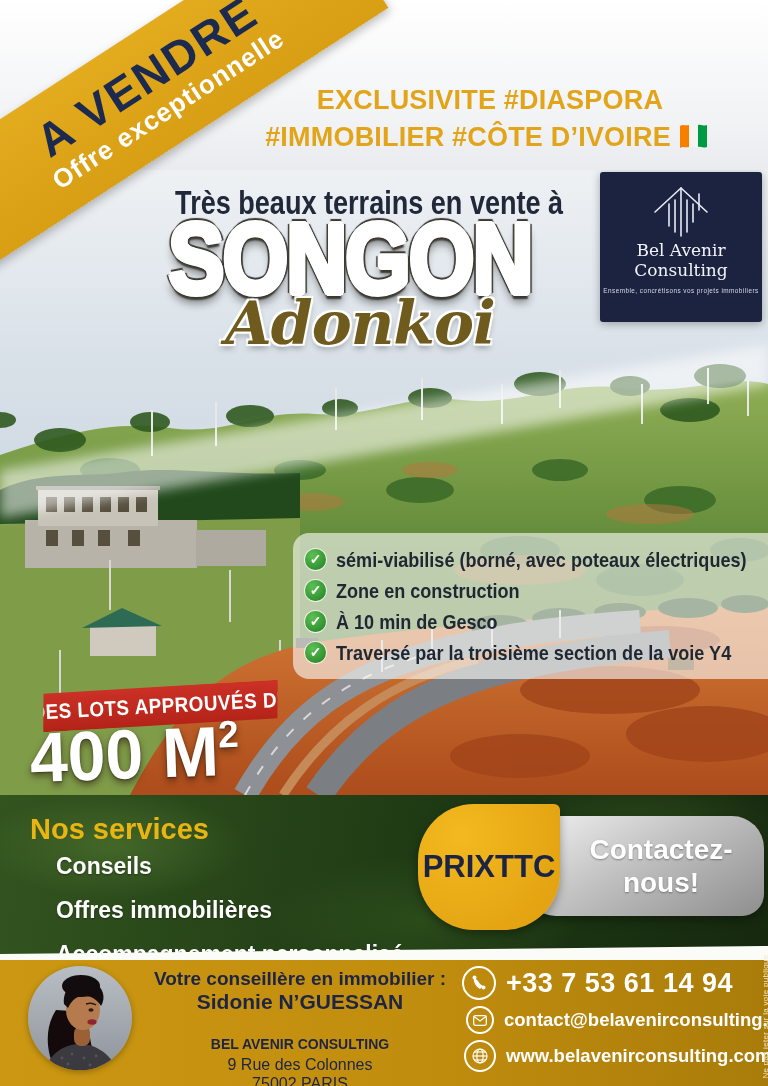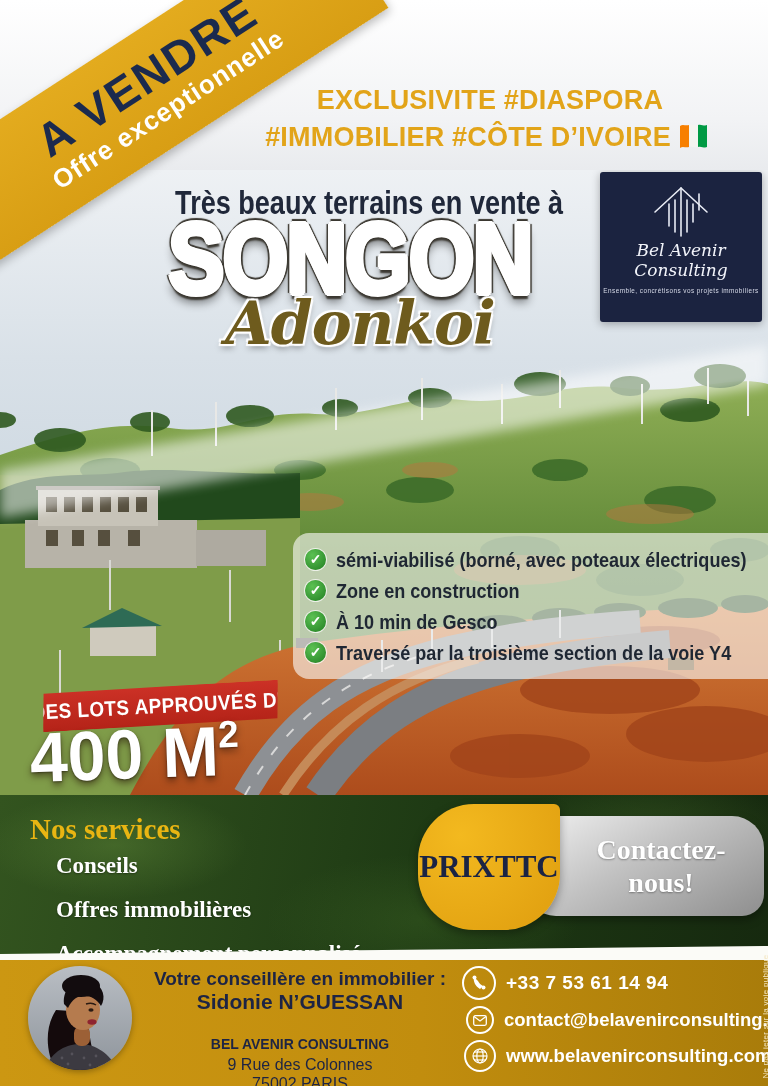--- a/index.html
+++ b/index.html
@@ -46,21 +46,21 @@
     font-family:"DejaVu Serif",serif;font-style:italic;font-weight:700;font-size:60px;
     color:#6e5b1d;letter-spacing:-1px;
     text-shadow:0 0 2px #fff,-2px -2px 1px #fff,2px 2px 1px #fff,2px -2px 1px #fff,
       -2px 2px 1px #fff,0 4px 6px rgba(0,0,0,.35);}
 
   
   .logo-card{position:absolute;left:600px;top:2px;width:162px;height:150px;background:#1b2340;
     border-radius:3px;z-index:5;display:flex;flex-direction:column;align-items:center;
     box-shadow:0 2px 8px rgba(0,0,0,.3);}
   .logo-card svg.house{margin-top:8px;}
-  .logo-name{font-family:"DejaVu Serif",serif;font-style:italic;color:#f2f4fa;
+  .logo-name{font-family:"DejaVu Serif",serif;color:#f2f4fa;
     font-size:17px;line-height:20px;text-align:center;margin-top:2px;}
   .logo-tagline{color:#d7dbe8;font-size:6.4px;letter-spacing:.45px;margin-top:7px;white-space:nowrap;}
 
   
   .features{position:absolute;left:293px;top:363px;width:475px;height:146px;z-index:4;
     background:rgba(250,250,248,.62);border-radius:16px 0 0 16px;
     display:flex;flex-direction:column;justify-content:center;gap:7px;padding:6px 0 6px 12px;
     box-sizing:border-box;}
   .feature-row{display:flex;align-items:center;gap:10px;}
   .check{width:21px;height:21px;border-radius:50%;flex:0 0 21px;
@@ -82,21 +82,21 @@
     font-size:70px;font-weight:800;transform:rotate(-2deg) scaleX(.97);transform-origin:left center;
     text-shadow:0 4px 8px rgba(40,20,10,.55),0 1px 2px rgba(0,0,0,.45);white-space:nowrap;}
   .lots-size sup{font-size:38px;vertical-align:28px;}
 
   
   .grass{position:absolute;left:0;top:795px;width:768px;height:167px;
     background:
       radial-gradient(ellipse 220px 90px at 15% 30%,rgba(104,146,62,.38),transparent 60%),
       radial-gradient(ellipse 260px 110px at 55% 75%,rgba(70,112,40,.32),transparent 60%),
       radial-gradient(ellipse 240px 100px at 85% 25%,rgba(92,134,52,.30),transparent 60%),
-      linear-gradient(100deg,#33541f 0%,#1e3a14 55%,#16290f 100%); font-family: Liberation Serif, serif;}
+      linear-gradient(100deg,#33541f 0%,#1e3a14 55%,#16290f 100%);}
   .services-heading{position:absolute;left:30px;top:18px;color:#e9b512;
     font-size:29px;font-weight:800;}
   .service-item{position:absolute;left:56px;color:#ffffff;font-size:23px;font-weight:700;
     text-shadow:0 1px 2px rgba(0,0,0,.4);}
   .service-0{top:58px;} .service-1{top:102px;} .service-2{top:146px;}
 
   .price-blob{position:absolute;left:418px;top:9px;width:142px;height:126px;z-index:3;
     background:radial-gradient(circle at 30% 25%,#f3b91f,#e3a312 80%);
     border-radius:56px 6px 56px 56px;
     display:flex;flex-direction:row;align-items:center;justify-content:center;
@@ -125,21 +125,21 @@
   .advisor .addr{font-size:16px;font-weight:400;line-height:19px;}
 
   .contact-col{position:absolute;left:462px;top:6px;width:290px;display:flex;
     flex-direction:column;gap:6px;}
   .contact-row{display:flex;align-items:center;gap:10px;color:#ffffff;cursor:pointer;}
   .cicon{border:2px solid #ffffff;border-radius:50%;display:flex;align-items:center;
     justify-content:center;flex:0 0 auto;}
   .cicon.phone{width:30px;height:30px;}
   .cicon.mail{width:24px;height:24px;margin-left:4px;}
   .cicon.globe{width:28px;height:28px;margin-left:2px;}
-  .phone-text{font-size:19px;font-weight:800;letter-spacing:.5px;white-space:nowrap;}
+  .phone-text{font-size:27px;font-weight:800;letter-spacing:.5px;white-space:nowrap;}
   .mail-text,.web-text{font-size:18.5px;font-weight:700;white-space:nowrap;}
 
   .vnote{position:absolute;left:695px;top:1012px;width:140px;text-align:center;
     transform:rotate(-90deg);color:#f4e7c2;font-size:8px;letter-spacing:.3px;z-index:7;
     white-space:nowrap;}
 </style>
 </head>
 <body>
 
 <div class="top-band"></div>

